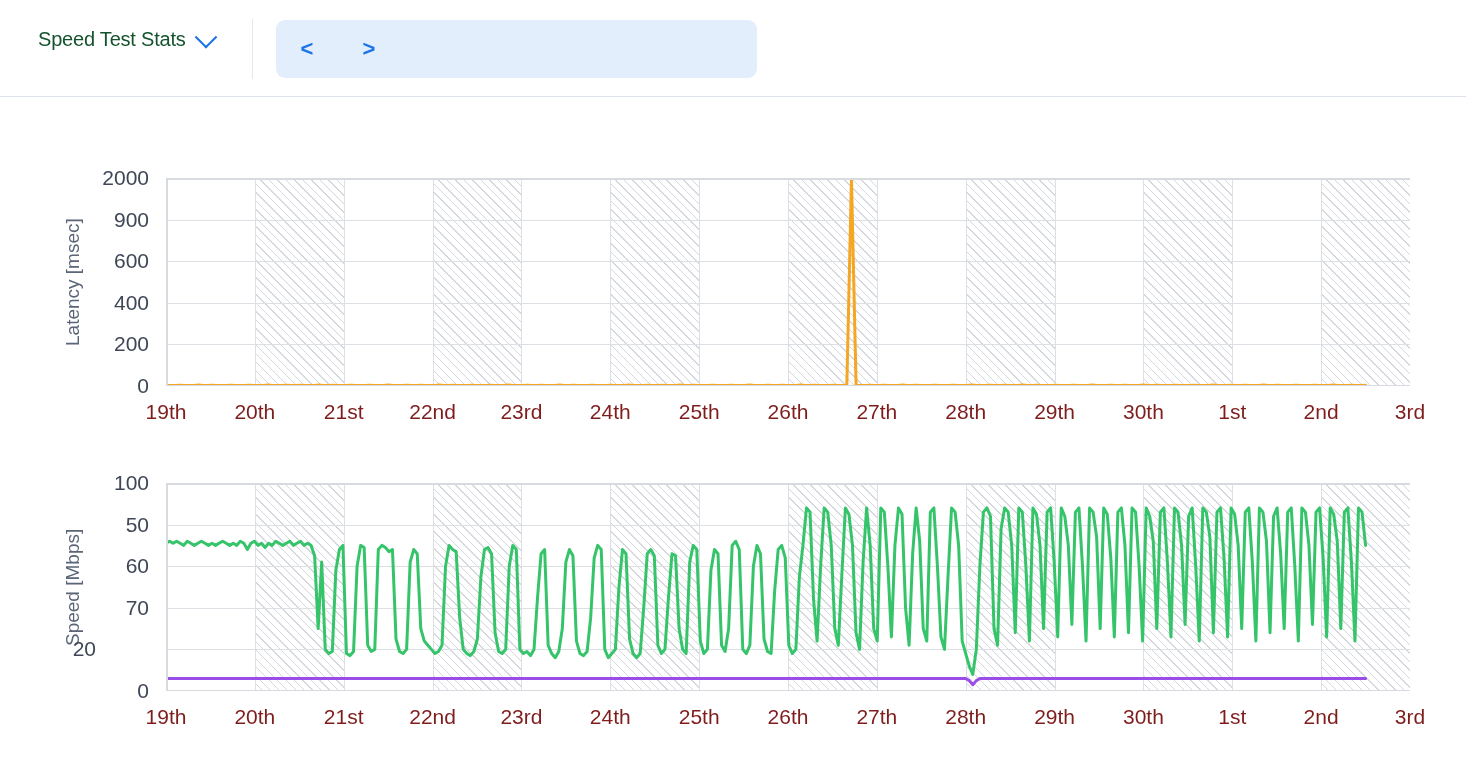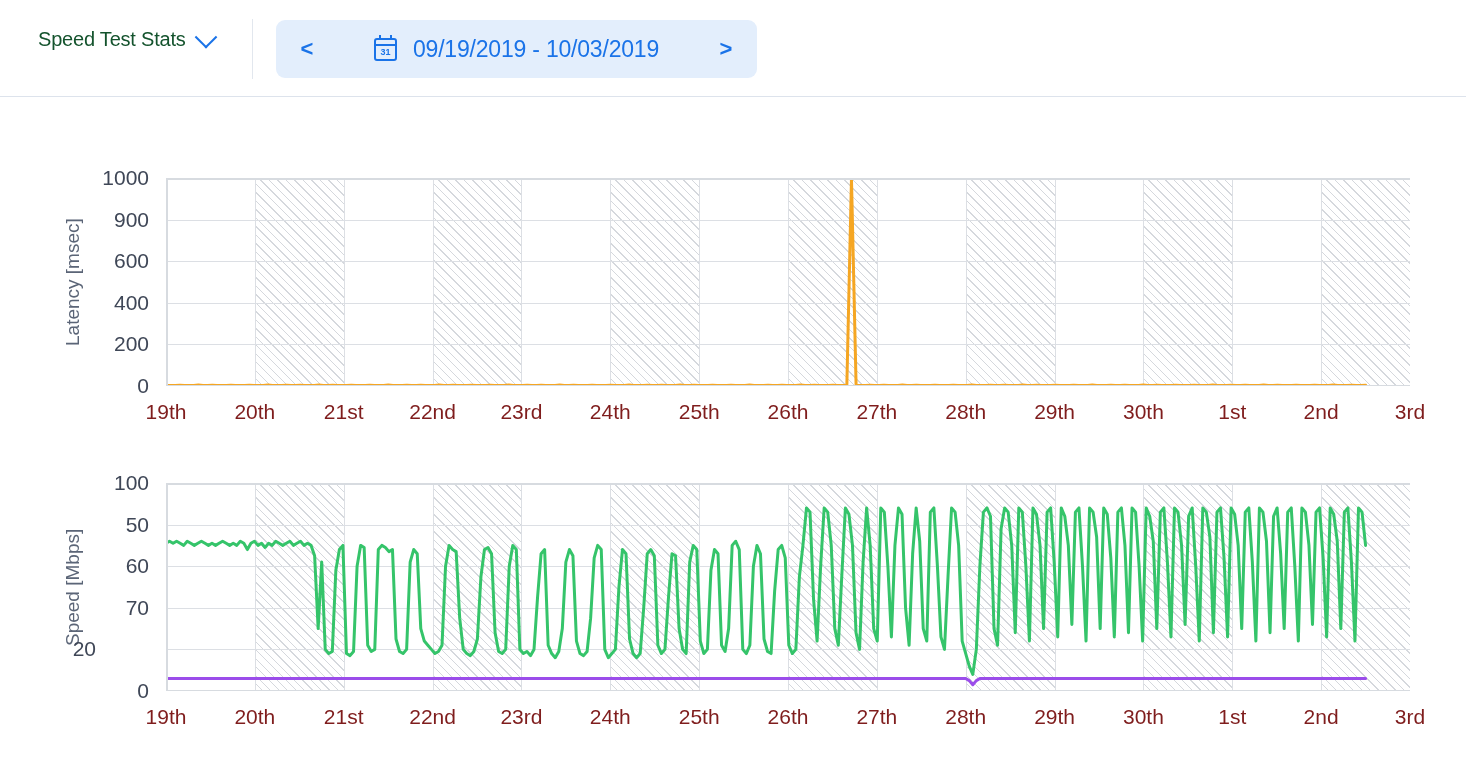--- a/index.html
+++ b/index.html
@@ -243,43 +243,36 @@
     <div class="stats-menu">
       <span class="stats-menu-label">Speed Test Stats</span>
       <span class="chevron-down"></span>
     </div>
 
     <div class="header-divider"></div>
 
     <div class="date-pill">
       <button class="date-arrow">&lt;</button>
 
-      <div class="date-center">
-        <span class="cal-icon">
-          <span class="cal-tabs"></span>
-          <span class="cal-day">31</span>
-        </span>
-        <span class="date-text">09/19/2019 - 10/03/2019</span>
-      </div>
 
       <button class="date-arrow">&gt;</button>
     </div>
   </div>
 
   <div class="chart-block" style="left:0; top:150px; width:1466px; height:290px;">
 
     <div class="y-axis-title" id="lat-ytitle" style="left: 62px; top: 196px;">Latency [msec]</div>
 
     <div id="lat-yticks">
         <div class="ytick" style="top: 236px; right: 1317px;">0</div>
         <div class="ytick" style="top: 194.4px; right: 1317px;">200</div>
         <div class="ytick" style="top: 152.8px; right: 1317px; text-align: right;">400</div>
         <div class="ytick" style="top: 111.2px; right: 1317px;">600</div>
         <div class="ytick" style="top: 69.6px; right: 1317px;">900</div>
-        <div class="ytick" style="top: 28px; right: 1317px;">1000</div>
+        <div class="ytick" style="top: 28px; right: 1317px;">2000</div>
       </div>
 
     <div class="plot" id="lat-plot" style="left:166px; top:28px; width:1244px; height:208px;">
       <div id="lat-bands">
           <div class="band" style="left: 88.8571px; width: 88.8571px;"></div>
           <div class="band" style="left: 266.571px; width: 88.8571px;"></div>
           <div class="band" style="left: 444.286px; width: 88.8571px;"></div>
           <div class="band" style="left: 622px; width: 88.8571px;"></div>
           <div class="band" style="left: 799.714px; width: 88.8571px;"></div>
           <div class="band" style="left: 977.429px; width: 88.8571px;"></div>

